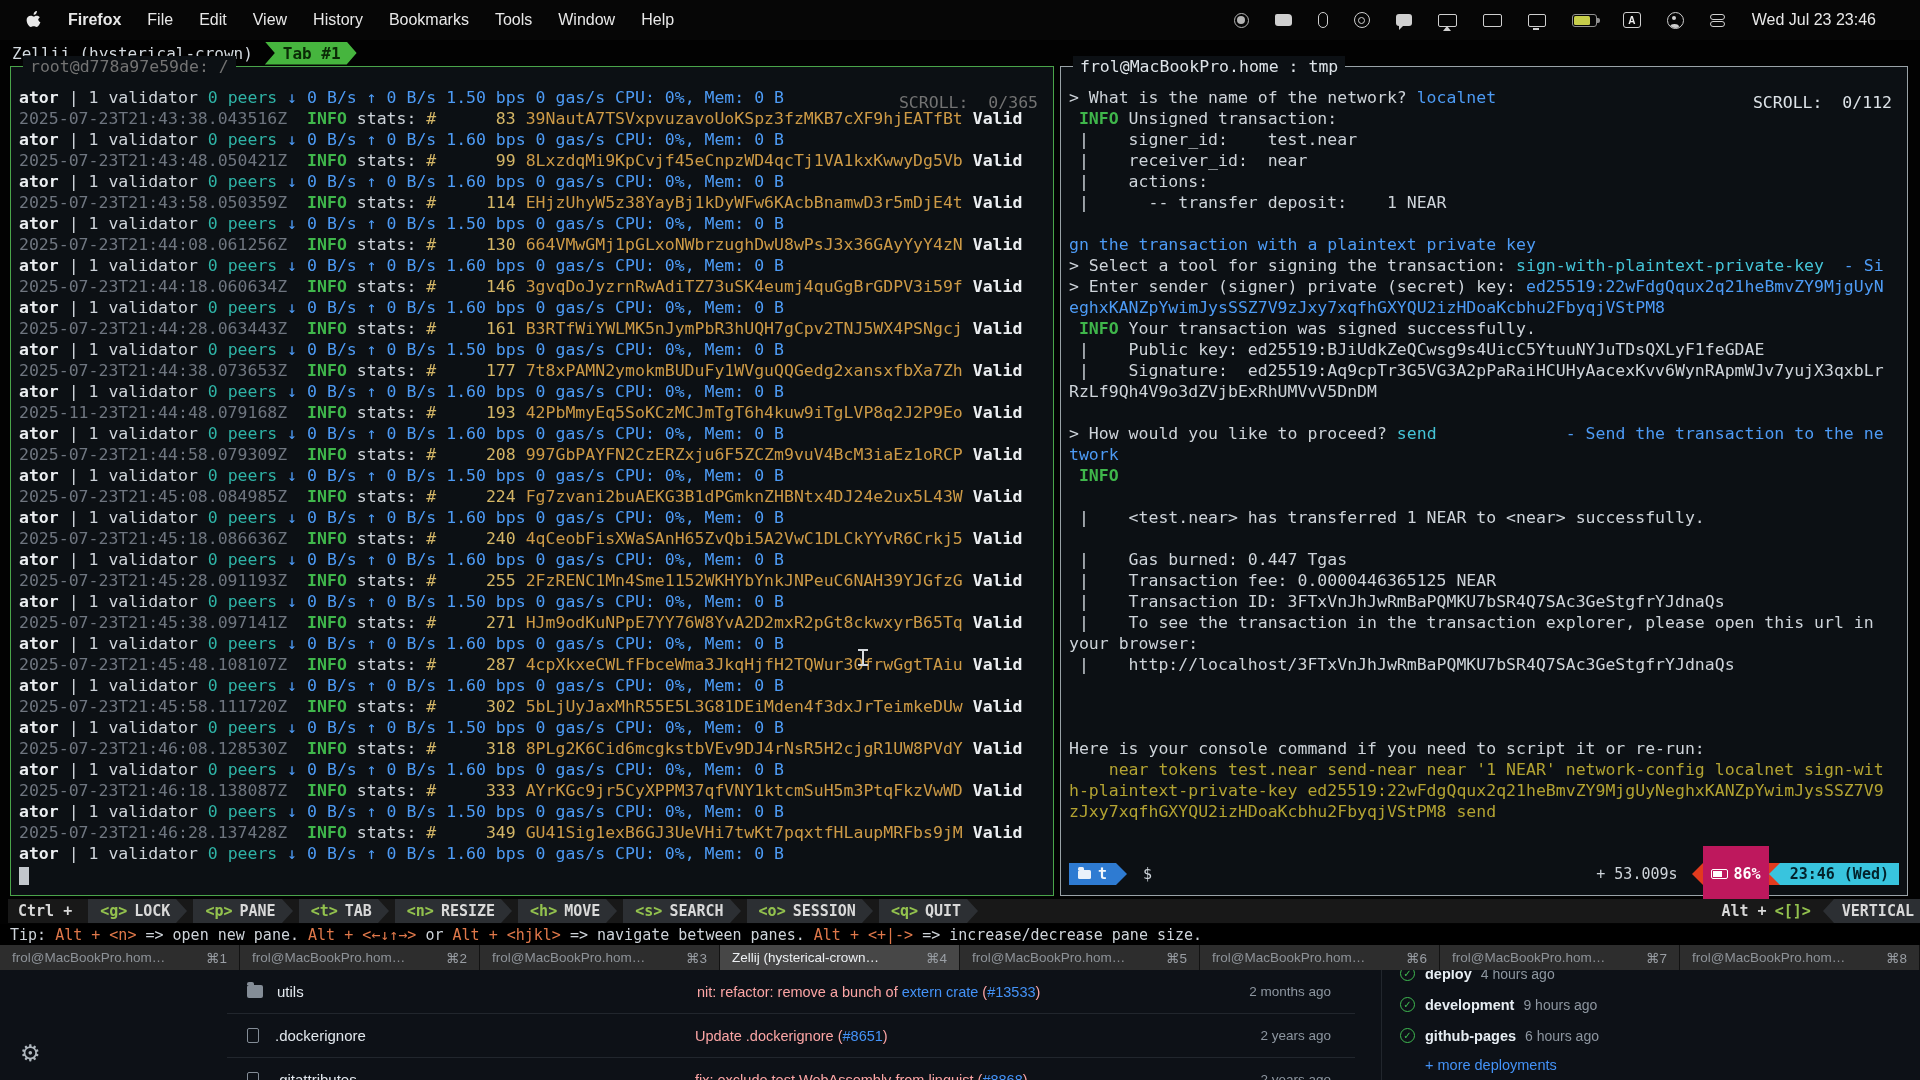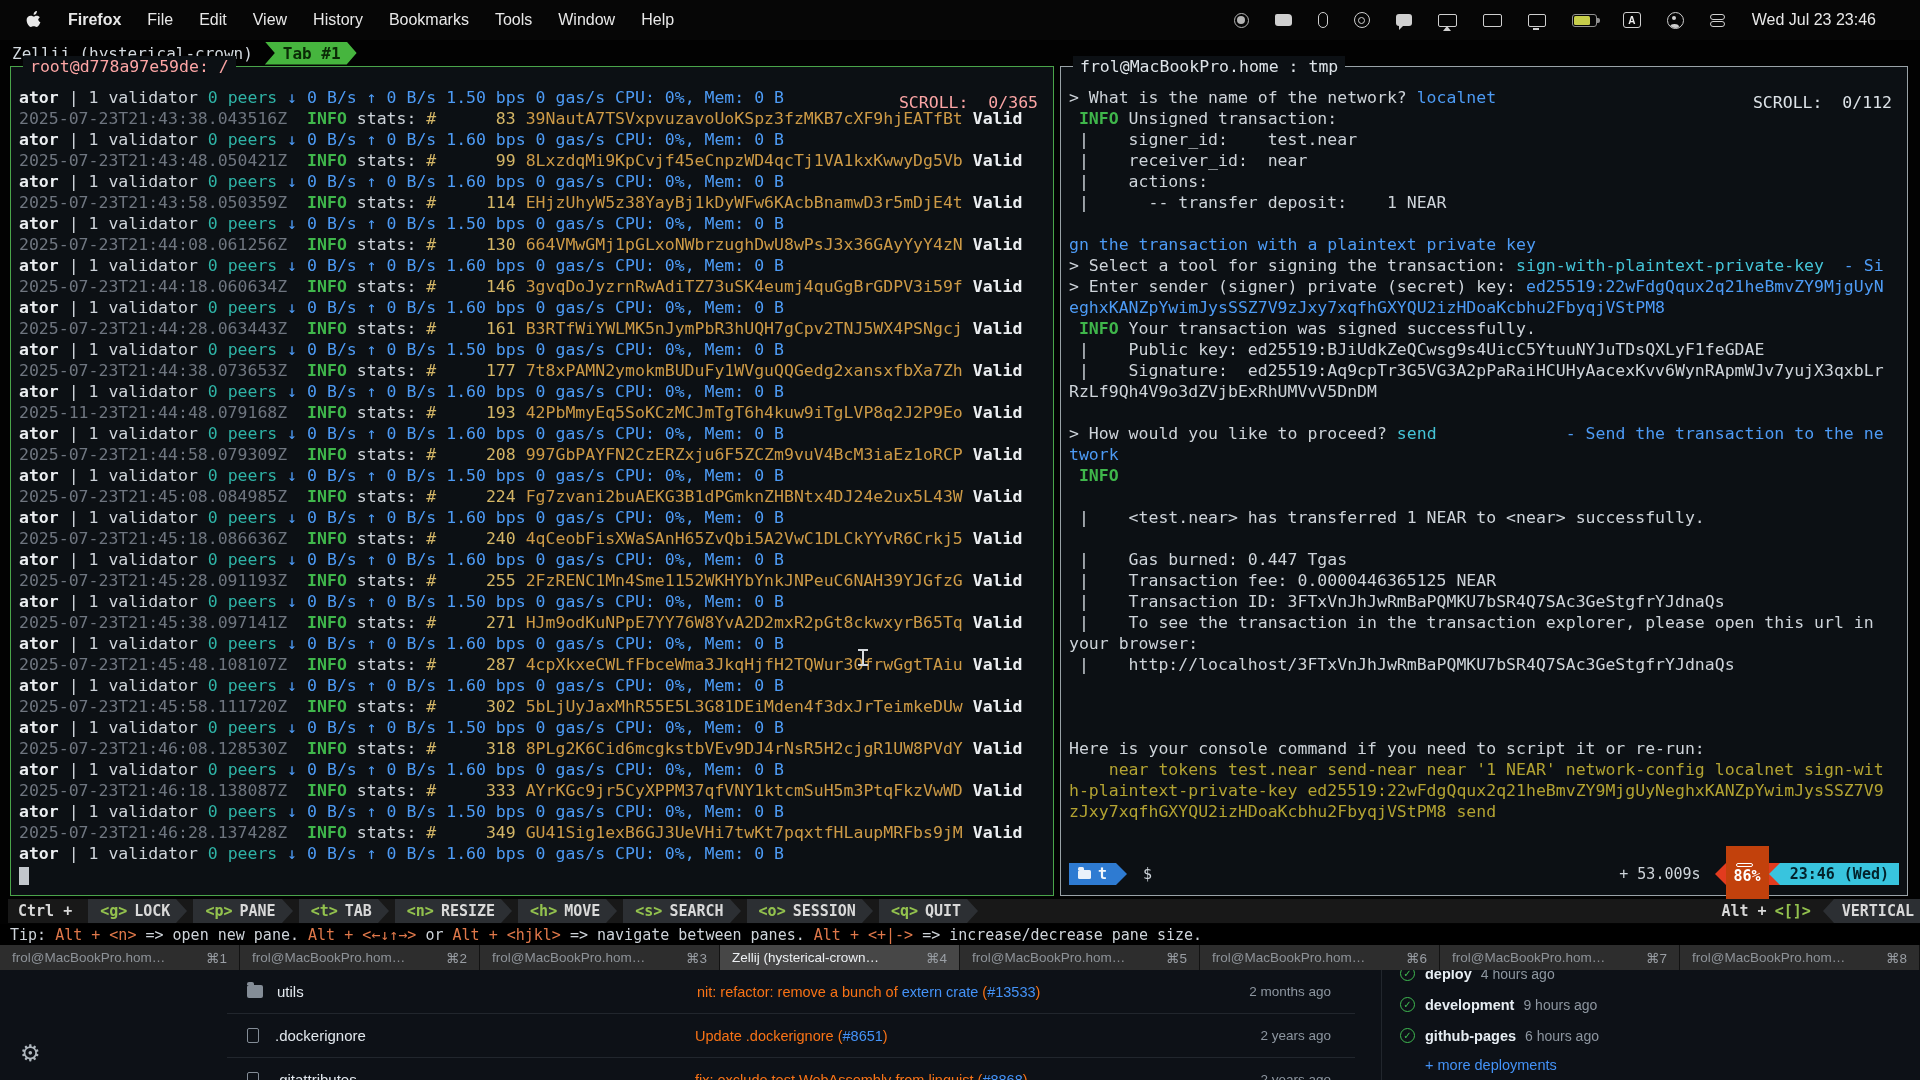--- a/index.html
+++ b/index.html
@@ -47,21 +47,21 @@
                font-size:16px;color:#d2d9df;}
   .zl-tab{background:#46b53e;color:#0a2a06;font-weight:bold;margin-left:12px;padding:2px 16px 2px 18px;
           clip-path:polygon(0 0,calc(100% - 10px) 0,100% 50%,calc(100% - 10px) 100%,0 100%,10px 50%);}
 
   
   .pane{position:absolute;box-sizing:border-box;background:#0c1014;}
   .pane-left{top:66px;left:10px;width:1044px;height:830px;border:1px solid #4aa44a;}
   .pane-right{top:66px;left:1060px;width:848px;height:830px;border:1px solid #9aa3a8;}
   .pane-title{position:absolute;top:-11px;left:12px;background:#0c1014;padding:0 7px;font-size:16.5px;line-height:21px;white-space:pre;}
   .pane-scroll{position:absolute;top:-11px;right:8px;background:#0c1014;padding:0 7px;font-size:16.5px;line-height:21px;white-space:pre;margin-top:36px;}
-  .pane-left .pane-title,.pane-left .pane-scroll{color:#fca5a5;}
+  .pane-left .pane-title,.pane-left .pane-scroll{color:#737373;}
   .pane-right .pane-title,.pane-right .pane-scroll{color:#dde3e8;}
   .pane-content{position:absolute;left:8px;right:8px;top:20px;bottom:8px;overflow:hidden;
                 font-family:"DejaVu Sans Mono",monospace;font-size:16.5px;}
   .tline{height:21px;line-height:21px;white-space:pre;overflow:hidden;}
 
   
   .w{color:#ced4da;} .d{color:#6f7680;} .g{color:#3fb64b;font-weight:bold;}
   .b{color:#4d9bf5;} .c{color:#45c5d8;} .y{color:#b3a332;} .t{color:#2fb3a6;}
   .gold{color:#cd9a46;} .hgt{color:#d4b666;} .vb{color:#ebeef1;font-weight:bold;}
   .o{color:#e0784a;}
@@ -71,21 +71,21 @@
   .statusline{position:absolute;left:8px;right:8px;bottom:10px;height:22px;display:flex;align-items:center;
               font-family:"DejaVu Sans Mono",monospace;font-size:15px;}
   .seg-dir{display:flex;align-items:center;height:22px;background:#2e7bd2;color:#f2f7fc;padding:0 9px;font-weight:bold;}
   .tri-r-blue{width:0;height:0;border-top:11px solid transparent;border-bottom:11px solid transparent;border-left:11px solid #2e7bd2;}
   .mini-folder{width:13px;height:9px;background:#eaf1fa;border-radius:1.5px;position:relative;margin-right:7px;}
   .mini-folder::before{content:"";position:absolute;top:-2.5px;left:0;width:6px;height:2.5px;background:#eaf1fa;border-radius:1.5px 1.5px 0 0;}
   .sl-prompt{margin-left:16px;color:#ced4da;}
   .sl-right{margin-left:auto;display:flex;align-items:center;}
   .sl-duration{color:#ced4da;margin-right:14px;}
   .tri-l-red{width:0;height:0;border-top:11px solid transparent;border-bottom:11px solid transparent;border-right:11px solid #e23b1e;}
-  .seg-batt{display:flex;align-items:center;height:22px;background:#c2410c;color:#fff;font-weight:bold;padding:17px 8px;flex-direction:column;}
+  .seg-batt{display:flex;align-items:center;height:22px;background:#be185d;color:#fff;font-weight:bold;padding:17px 8px;}
   .mini-batt{width:15px;height:8px;border:1px solid #fff;border-radius:2px;margin-right:6px;position:relative;}
   .mini-batt::before{content:"";position:absolute;left:1px;top:1px;bottom:1px;width:60%;background:#fff;}
   .tri-l-cyan{width:0;height:0;border-top:11px solid transparent;border-bottom:11px solid transparent;border-right:11px solid #38c4de;background:#e23b1e;}
   .seg-clock{display:flex;align-items:center;height:22px;background:#38c4de;color:#03222b;font-weight:bold;padding:0 10px;}
 
   
   .keybar{position:absolute;top:899px;left:8px;width:1920px;height:24px;background:#181818;
           display:flex;align-items:center;font-family:"DejaVu Sans Mono",monospace;font-size:15px;color:#d9d9d9;}
   .kb-prefix{font-weight:bold;margin:0 16px 0 10px;}
   .hints{display:flex;align-items:center;}
@@ -114,21 +114,21 @@
 
   
   .browser{position:absolute;top:970px;left:0;width:1920px;bottom:0;background:#0d1117;z-index:1;}
   .file-table{position:absolute;left:227px;top:0;width:1128px;}
   .frow{display:flex;align-items:center;height:44px;border-bottom:1px solid #21262d;padding:0 24px 0 20px;box-sizing:border-box;}
   .gh-folder{width:16px;height:13px;background:#848d97;border-radius:2px;position:relative;margin-right:14px;flex:none;}
   .gh-folder::before{content:"";position:absolute;top:-3px;left:0;width:7px;height:3px;background:#848d97;border-radius:2px 2px 0 0;}
   .gh-file{width:12px;height:15px;border:1.5px solid #848d97;border-radius:2px;margin-right:16px;flex:none;box-sizing:border-box;}
   .fname{width:420px;color:#e2e8ee;font-size:15px;flex:none;}
   .fmsg{flex:1;font-size:14.5px;overflow:hidden;white-space:nowrap;text-overflow:ellipsis;}
-  .fmuted{color:#f97316;} .flink{color:#4493f8;}
+  .fmuted{color:#fca5a5;} .flink{color:#4493f8;}
   .fdate{width:140px;text-align:right;color:#8d96a0;font-size:13.5px;flex:none;}
   .vdivider{position:absolute;left:1381px;top:0;bottom:0;width:1px;background:#21262d;}
   .deploy-list{position:absolute;left:1400px;top:-12px;}
   .drow{display:flex;align-items:center;height:31px;}
   .check-icon{width:15px;height:15px;border:1.5px solid #3fb950;border-radius:50%;color:#3fb950;
               font-size:10px;display:inline-flex;align-items:center;justify-content:center;margin-right:10px;box-sizing:border-box;flex:none;}
   .dname{color:#e6edf3;font-weight:bold;font-size:14.5px;}
   .dtime{color:#8d96a0;font-size:14px;margin-left:9px;}
   .more-link{display:block;margin:6px 0 0 25px;color:#4493f8;font-size:14.5px;text-decoration:none;}
   .gear{position:absolute;left:20px;top:1040px;font-size:23px;color:#aeb6bd;z-index:6;}

